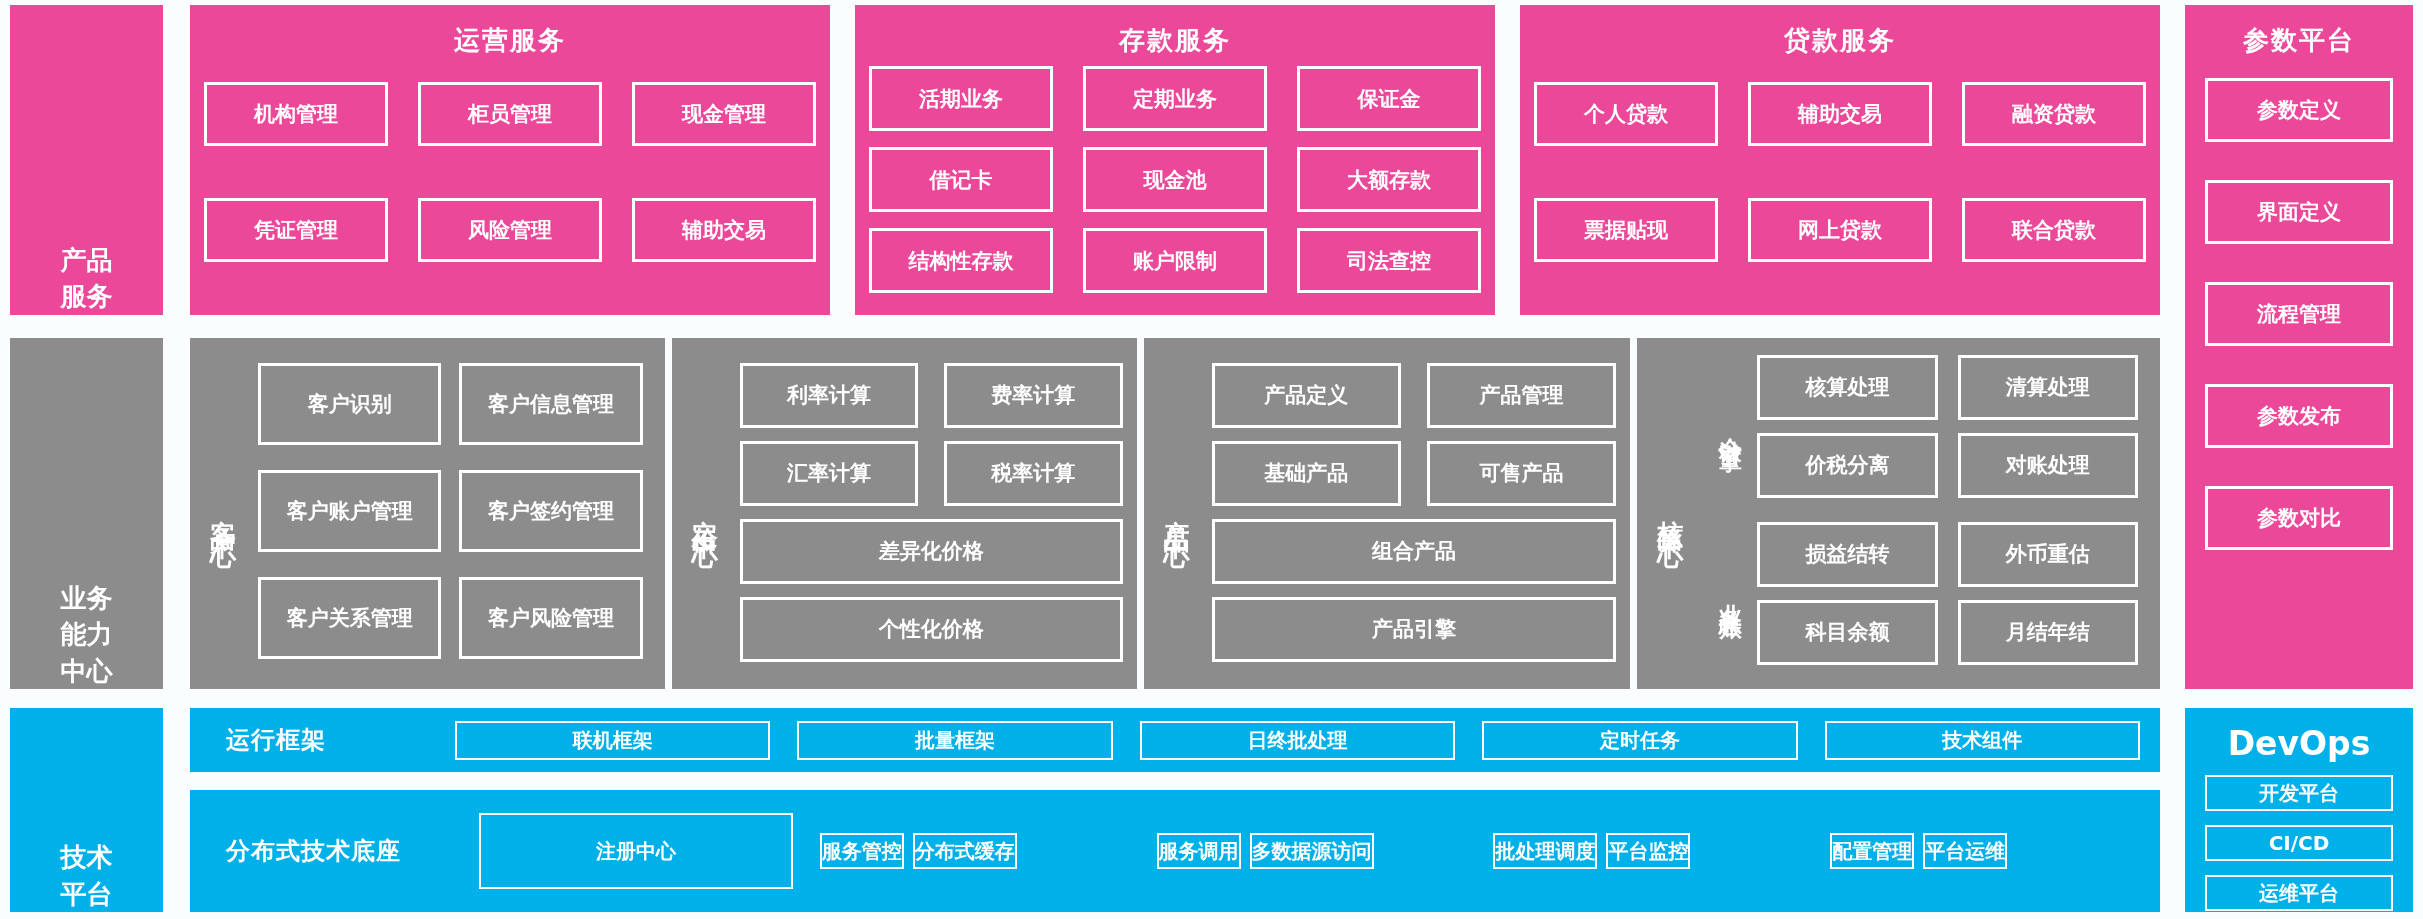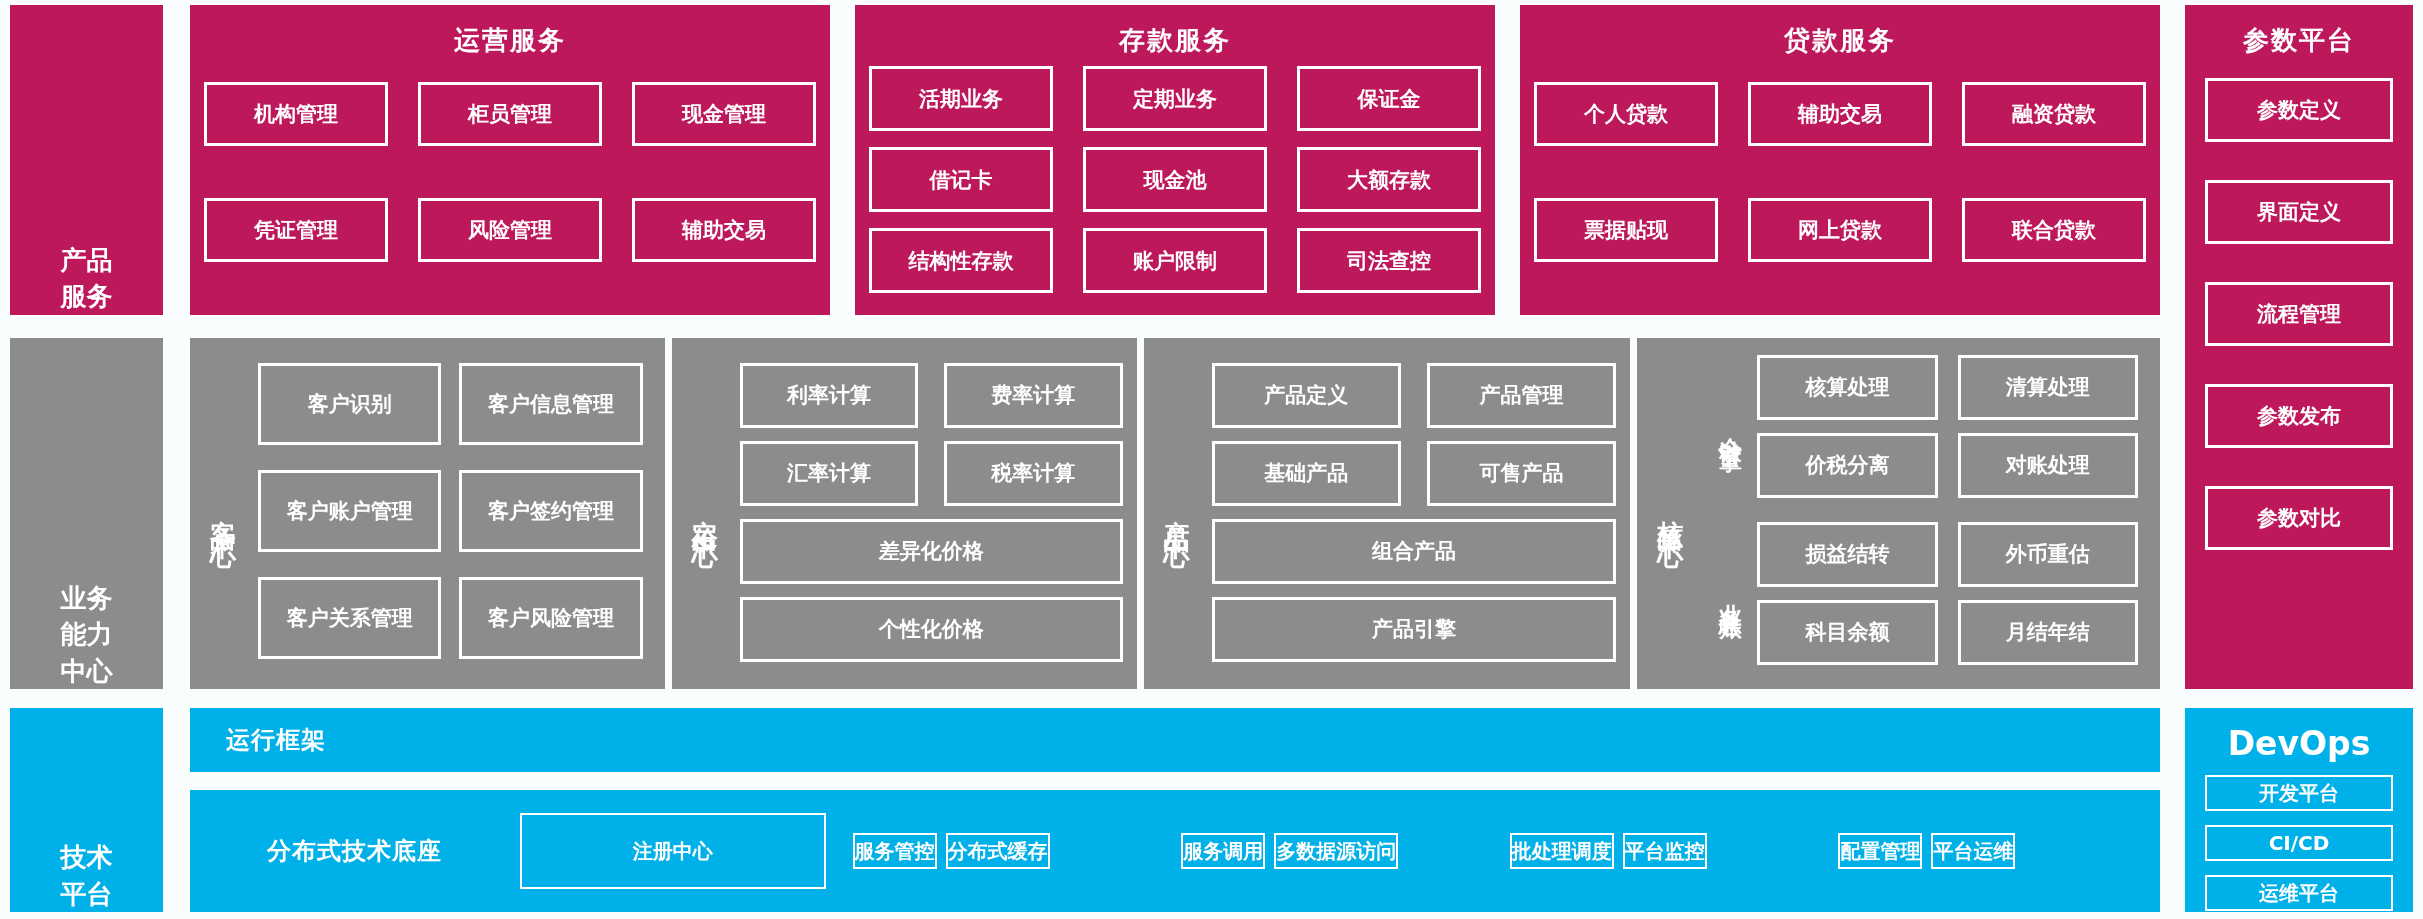--- a/index.html
+++ b/index.html
@@ -5,21 +5,21 @@
   html,body { margin:0; padding:0; background:#FAFDFE; }
   body { width:2423px; height:919px; font-family:"DejaVu Sans", sans-serif; }
   .root { box-sizing:border-box; width:2423px; height:919px; padding:5px 10px 7px 10px; display:flex; }
 
   
   .col-left  { width:153px; margin-right:27px; display:flex; flex-direction:column; flex:none; }
   .col-main  { flex:1; display:flex; flex-direction:column; min-width:0; }
   .col-right { width:228px; margin-left:25px; display:flex; flex-direction:column; flex:none; }
 
   
-  .teal { background:#be185d; }
+  .teal { background:#ec4899; }
   .gray { background:#8C8C8C; }
   .blue { background:#00B0E8; }
 
   
   .rail-block { display:flex; align-items:flex-end; justify-content:center; color:#FFF; }
   .rail-block .rail-txt { width:58px; font-size:26px; font-weight:bold; line-height:1.4;
                           text-align:center; word-break:break-all; }
   .rail-top { height:310px; margin-bottom:23px; }
   .rail-mid { height:352px; margin-bottom:19px; }
   .rail-bot { height:204px; }
@@ -63,21 +63,21 @@
   .pp-grid .box { height:65px; }
   .span2 { grid-column:1 / 3; }
   .acct-body { flex:1; display:flex; flex-direction:column; gap:24px; padding:17px 22px 0 0; }
   .acct-group { display:flex; }
   .acct-grid { flex:1; display:grid; grid-template-columns:1fr 1fr; gap:13px 20px; align-content:start; }
   .acct-grid .box { height:65px; }
 
   
   .tbar { display:flex; align-items:center; color:#FFF; }
   .tbar-1 { height:69px; }
-  .tbar-2 { height:131px;padding-left:41px; }
+  .tbar-2 { height:131px; }
   .tbar-label { width:265px; flex:none; box-sizing:border-box; padding-left:36px;
                 font-size:24px; font-weight:bold; letter-spacing:1px; }
   .tbar-content { flex:1; display:flex; gap:27px; margin-right:20px; align-items:center; }
   .tbar-content .box { border-width:2px; font-size:20px; }
   .tbar-1 .tbar-content .box { flex:1; height:39px; }
   .registry-box { flex:1; height:76px;margin-left:24px; }
   .pair-col { flex:1; display:flex; flex-direction:row; gap:9px; }
   .pair-col .box { height:36px; }
 </style>
 </head>
@@ -201,20 +201,27 @@
             </div>
           </div>
         </div>
       </section>
     </div>
 
     <div class="band-bot">
 
       <section class="tbar tbar-1 blue">
         <div class="tbar-label">运行框架</div>
+        <div class="tbar-content">
+          <div class="box">联机框架</div>
+          <div class="box">批量框架</div>
+          <div class="box">日终批处理</div>
+          <div class="box">定时任务</div>
+          <div class="box">技术组件</div>
+        </div>
       </section>
 
       <section class="tbar tbar-2 blue">
         <div class="tbar-label">分布式技术底座</div>
         <div class="tbar-content">
           <div class="box registry-box">注册中心</div>
           <div class="pair-col">
             <div class="box">服务管控</div>
             <div class="box">分布式缓存</div>
           </div>

